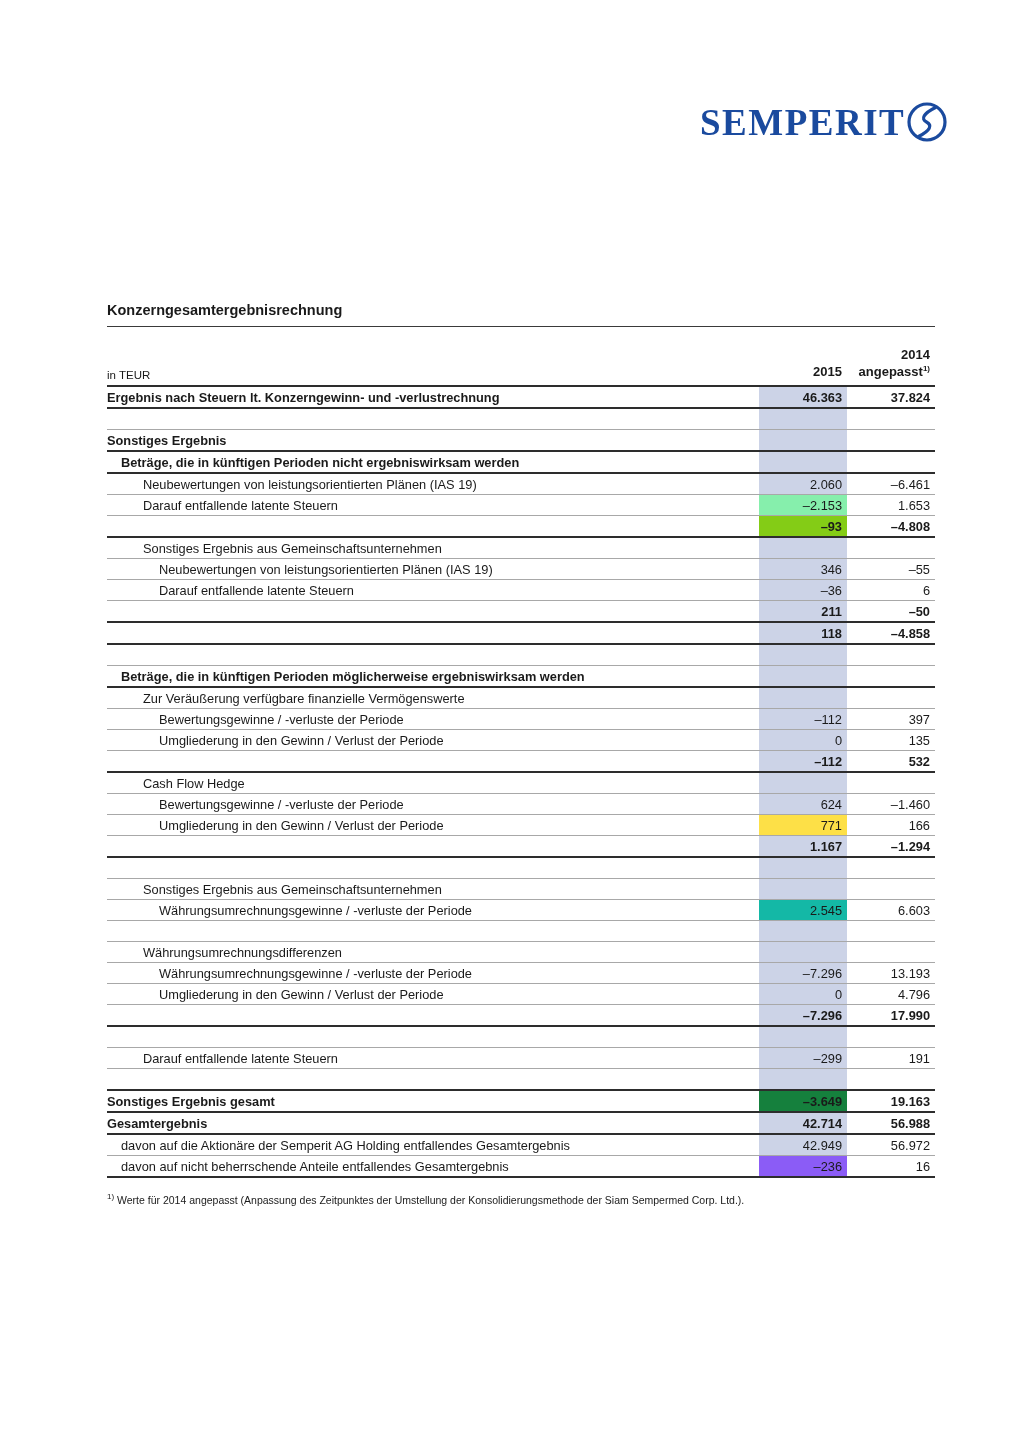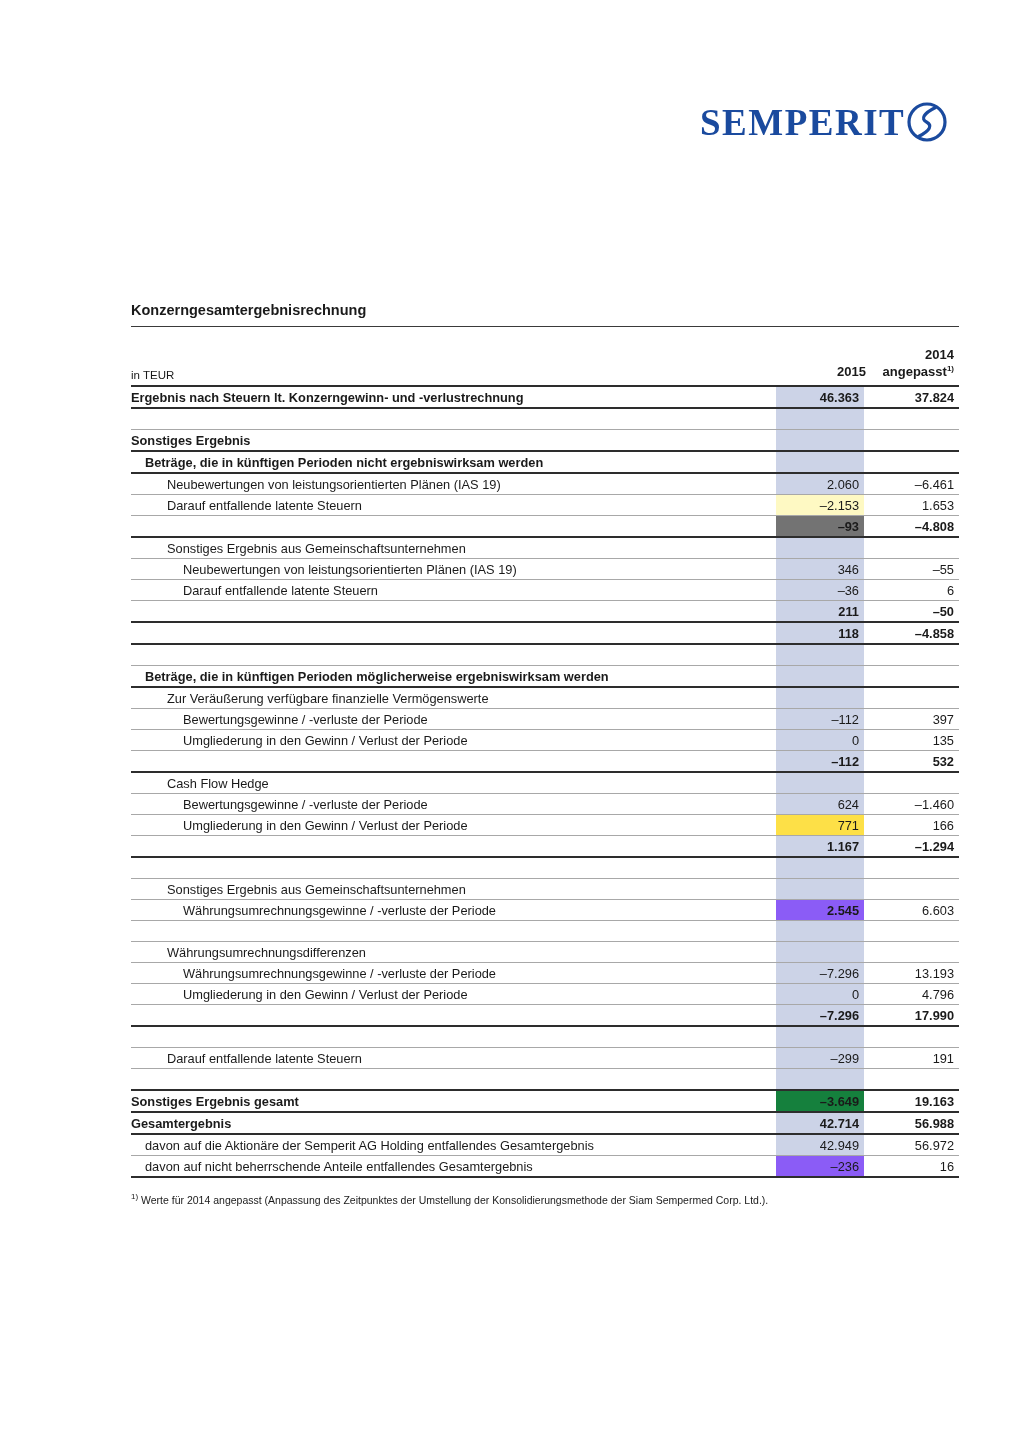--- a/index.html
+++ b/index.html
@@ -9,30 +9,30 @@
     -webkit-font-smoothing:antialiased;
   }
   
   .logo{position:absolute;top:100px;left:700px;display:flex;align-items:center;}
   .logo-text{
     font-family:"Liberation Serif", serif;font-weight:bold;font-size:37px;
     letter-spacing:1.5px;line-height:1;
   }
   .logo-icon{display:block;}
   
-  .content{position:absolute;left:107px;top:302px;width:828px;margin-left:24px;}
+  .content{position:absolute;left:107px;top:302px;width:828px;}
   .doc-title{font-size:14.5px;font-weight:bold;padding-bottom:8px;border-bottom:1.5px solid #3a3a3a;}
   
   .tbl-header{display:flex;align-items:flex-end;margin-top:20px;border-bottom:2px solid #2d2d2d;padding-bottom:4px;}
   .unit-label{flex:1;font-size:11.5px;}
   .col-head{width:88px;text-align:right;font-weight:bold;font-size:13px;line-height:1.3;
             padding-right:5px;box-sizing:border-box;white-space:nowrap;}
   sup{font-size:8px;}
   
-  .row{display:flex;align-items:stretch;min-height:20px;gap:7px;}
+  .row{display:flex;align-items:stretch;min-height:20px;}
   .rule-thin{border-bottom:1px solid #a8a8a8;justify-content:space-between;}
   .rule-strong{border-bottom:2px solid #2d2d2d;}
   .cell-label{flex:1;font-size:12.8px;display:flex;align-items:center;padding-right:8px;box-sizing:border-box;}
   .bold .cell-label,.bold .cell-val{font-weight:bold;}
   .ind0{padding-left:0;}
   .ind1{padding-left:14px;}
   .ind2{padding-left:36px;}
   .ind3{padding-left:52px;}
   .cell-val{width:88px;font-size:12.8px;display:flex;align-items:center;justify-content:flex-end;
             padding-right:5px;box-sizing:border-box;}
@@ -84,26 +84,26 @@
         <div class="cell-val" style="background: rgb(204, 211, 231);"></div>
         <div class="cell-val"></div>
       </div>
       <div class="row rule-thin">
         <div class="cell-label ind2">Neubewertungen von leistungsorientierten Plänen (IAS 19)</div>
         <div class="cell-val" style="background: rgb(204, 211, 231);">2.060</div>
         <div class="cell-val">–6.461</div>
       </div>
       <div class="row rule-thin">
         <div class="cell-label ind2">Darauf entfallende latente Steuern</div>
-        <div class="cell-val" style="background: #fef9c3;">–2.153</div>
+        <div class="cell-val" style="background: #86efac;">–2.153</div>
         <div class="cell-val">1.653</div>
       </div>
       <div class="row rule-strong bold">
         <div class="cell-label ind0"></div>
-        <div class="cell-val" style="background: #737373;">–93</div>
+        <div class="cell-val" style="background: #84cc16;">–93</div>
         <div class="cell-val">–4.808</div>
       </div>
       <div class="row rule-thin">
         <div class="cell-label ind2">Sonstiges Ergebnis aus Gemeinschaftsunternehmen</div>
         <div class="cell-val" style="background: rgb(204, 211, 231);"></div>
         <div class="cell-val"></div>
       </div>
       <div class="row rule-thin">
         <div class="cell-label ind3">Neubewertungen von leistungsorientierten Plänen (IAS 19)</div>
         <div class="cell-val" style="background: rgb(204, 211, 231);">346</div>
@@ -179,21 +179,21 @@
         <div class="cell-val" style="background: rgb(204, 211, 231);"></div>
         <div class="cell-val"></div>
       </div>
       <div class="row rule-thin">
         <div class="cell-label ind2">Sonstiges Ergebnis aus Gemeinschaftsunternehmen</div>
         <div class="cell-val" style="background: rgb(204, 211, 231);"></div>
         <div class="cell-val"></div>
       </div>
       <div class="row rule-thin">
         <div class="cell-label ind3">Währungsumrechnungsgewinne / -verluste der Periode</div>
-        <div class="cell-val" style="background: #8b5cf6; font-weight: bold;">2.545</div>
+        <div class="cell-val" style="background: #14b8a6;">2.545</div>
         <div class="cell-val">6.603</div>
       </div>
       <div class="row rule-thin">
         <div class="cell-label ind0"></div>
         <div class="cell-val" style="background: rgb(204, 211, 231);"></div>
         <div class="cell-val"></div>
       </div>
       <div class="row rule-thin">
         <div class="cell-label ind2">Währungsumrechnungsdifferenzen</div>
         <div class="cell-val" style="background: rgb(204, 211, 231);"></div>

